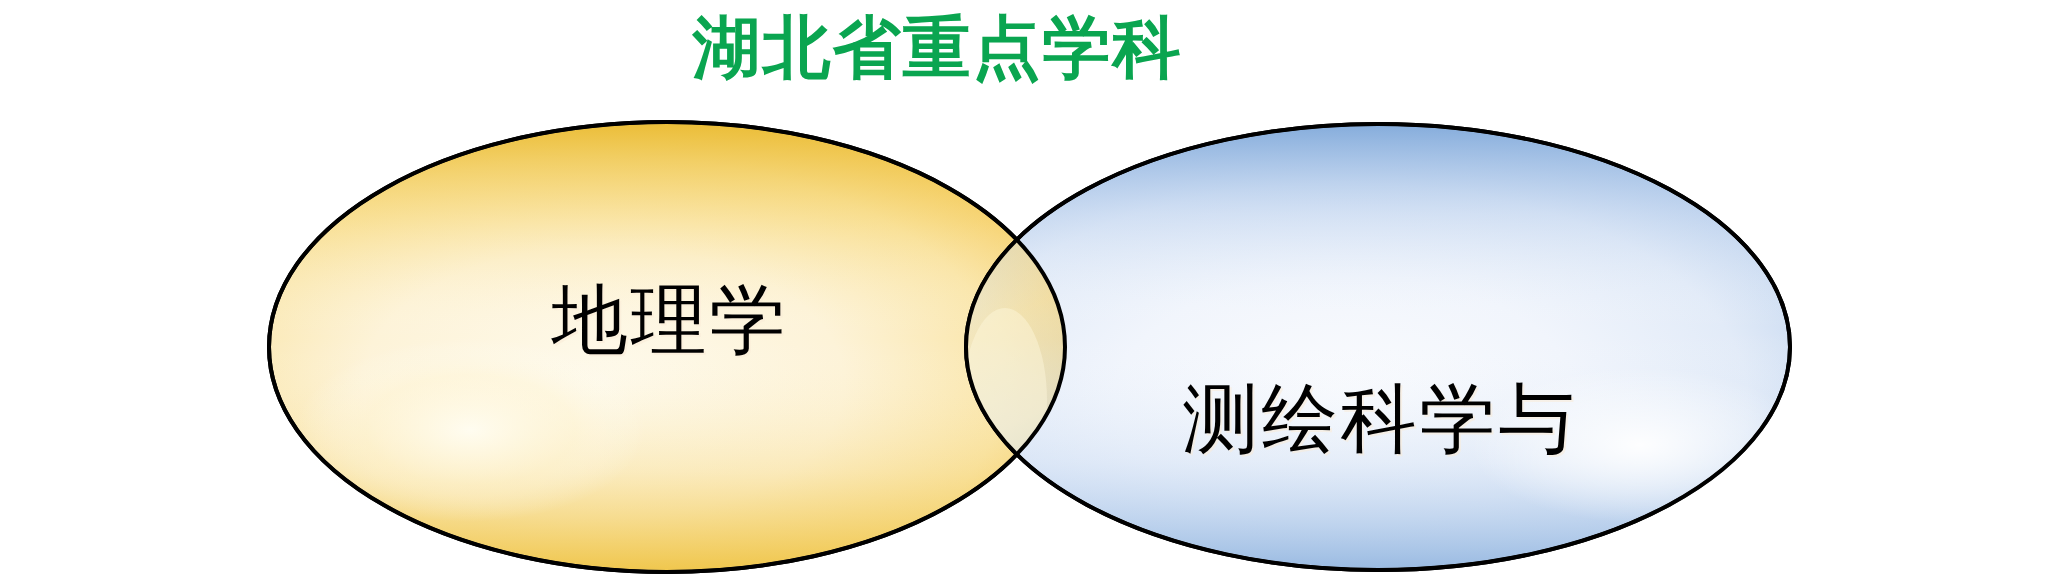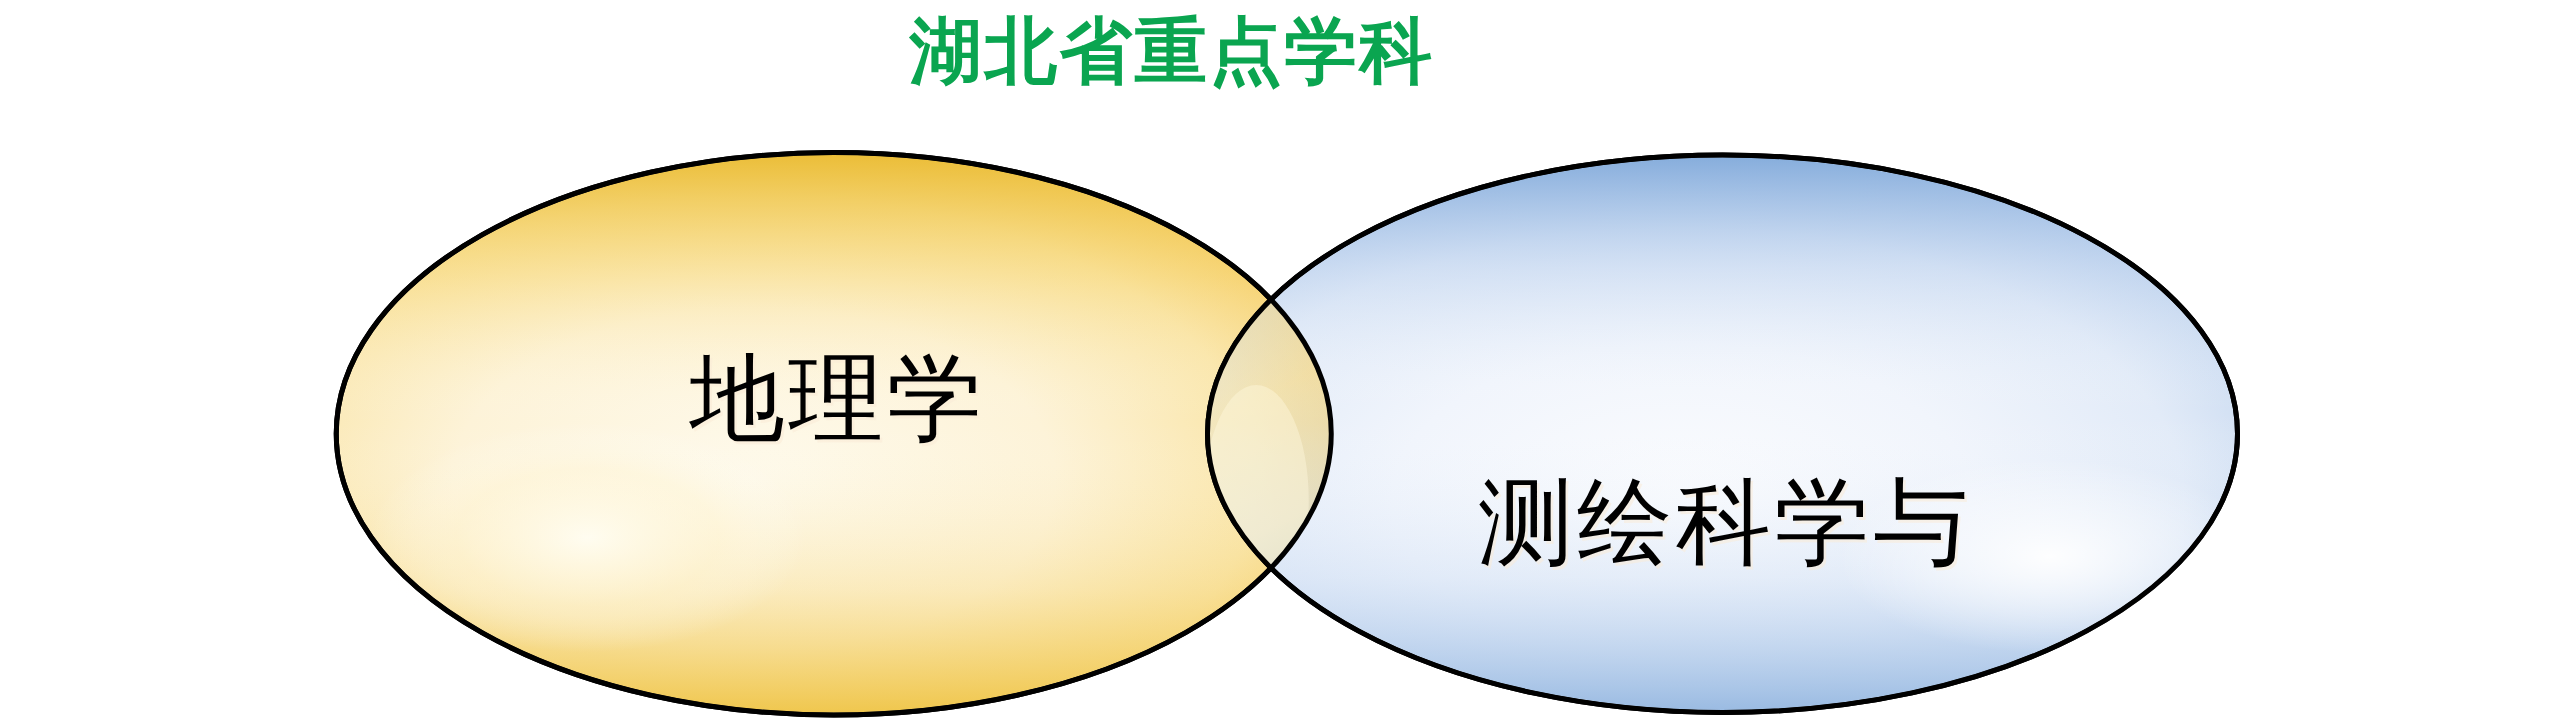--- a/index.html
+++ b/index.html
@@ -18,21 +18,21 @@
     overflow: hidden;
   }
   #title {
     position: absolute;
     left: 0;
     top: 12px;
     width: 1875px;
     text-align: center;
     font-family: "Liberation Sans", "DejaVu Sans", sans-serif;
     font-weight: bold;
-    font-size: 58px;
+    font-size: 68px;
     line-height: 1.05;
     letter-spacing: 2px;
     color: #0aa550;
     white-space: nowrap;
     user-select: none;
   }
   #venn-svg {
     position: absolute;
     left: 0;
     top: 0;

